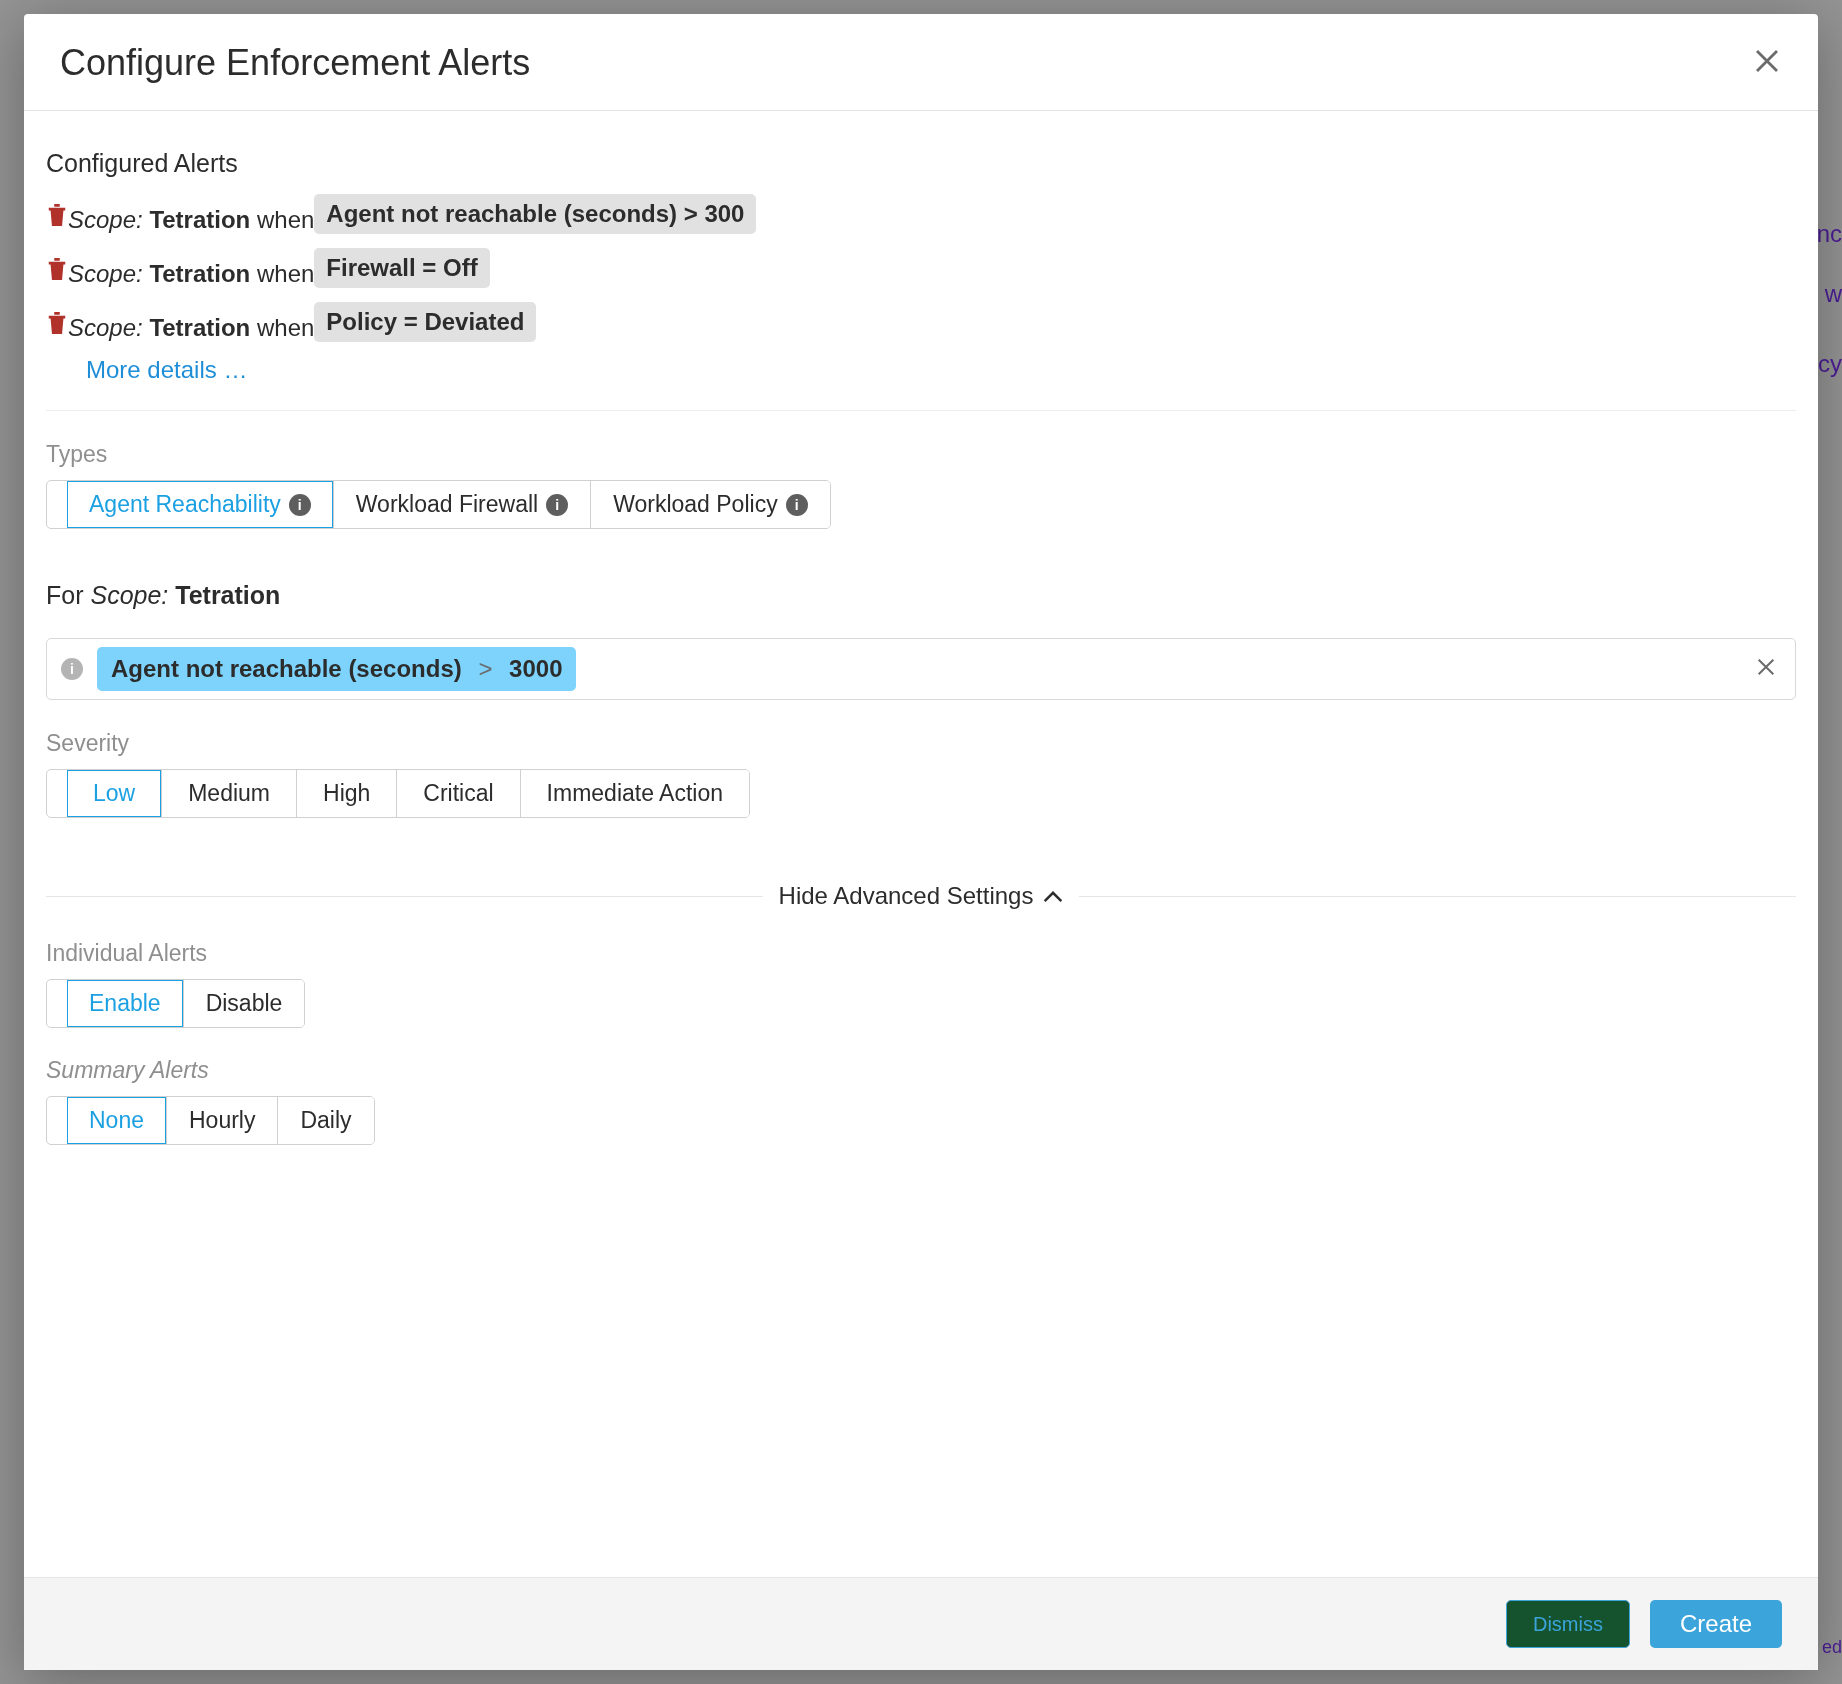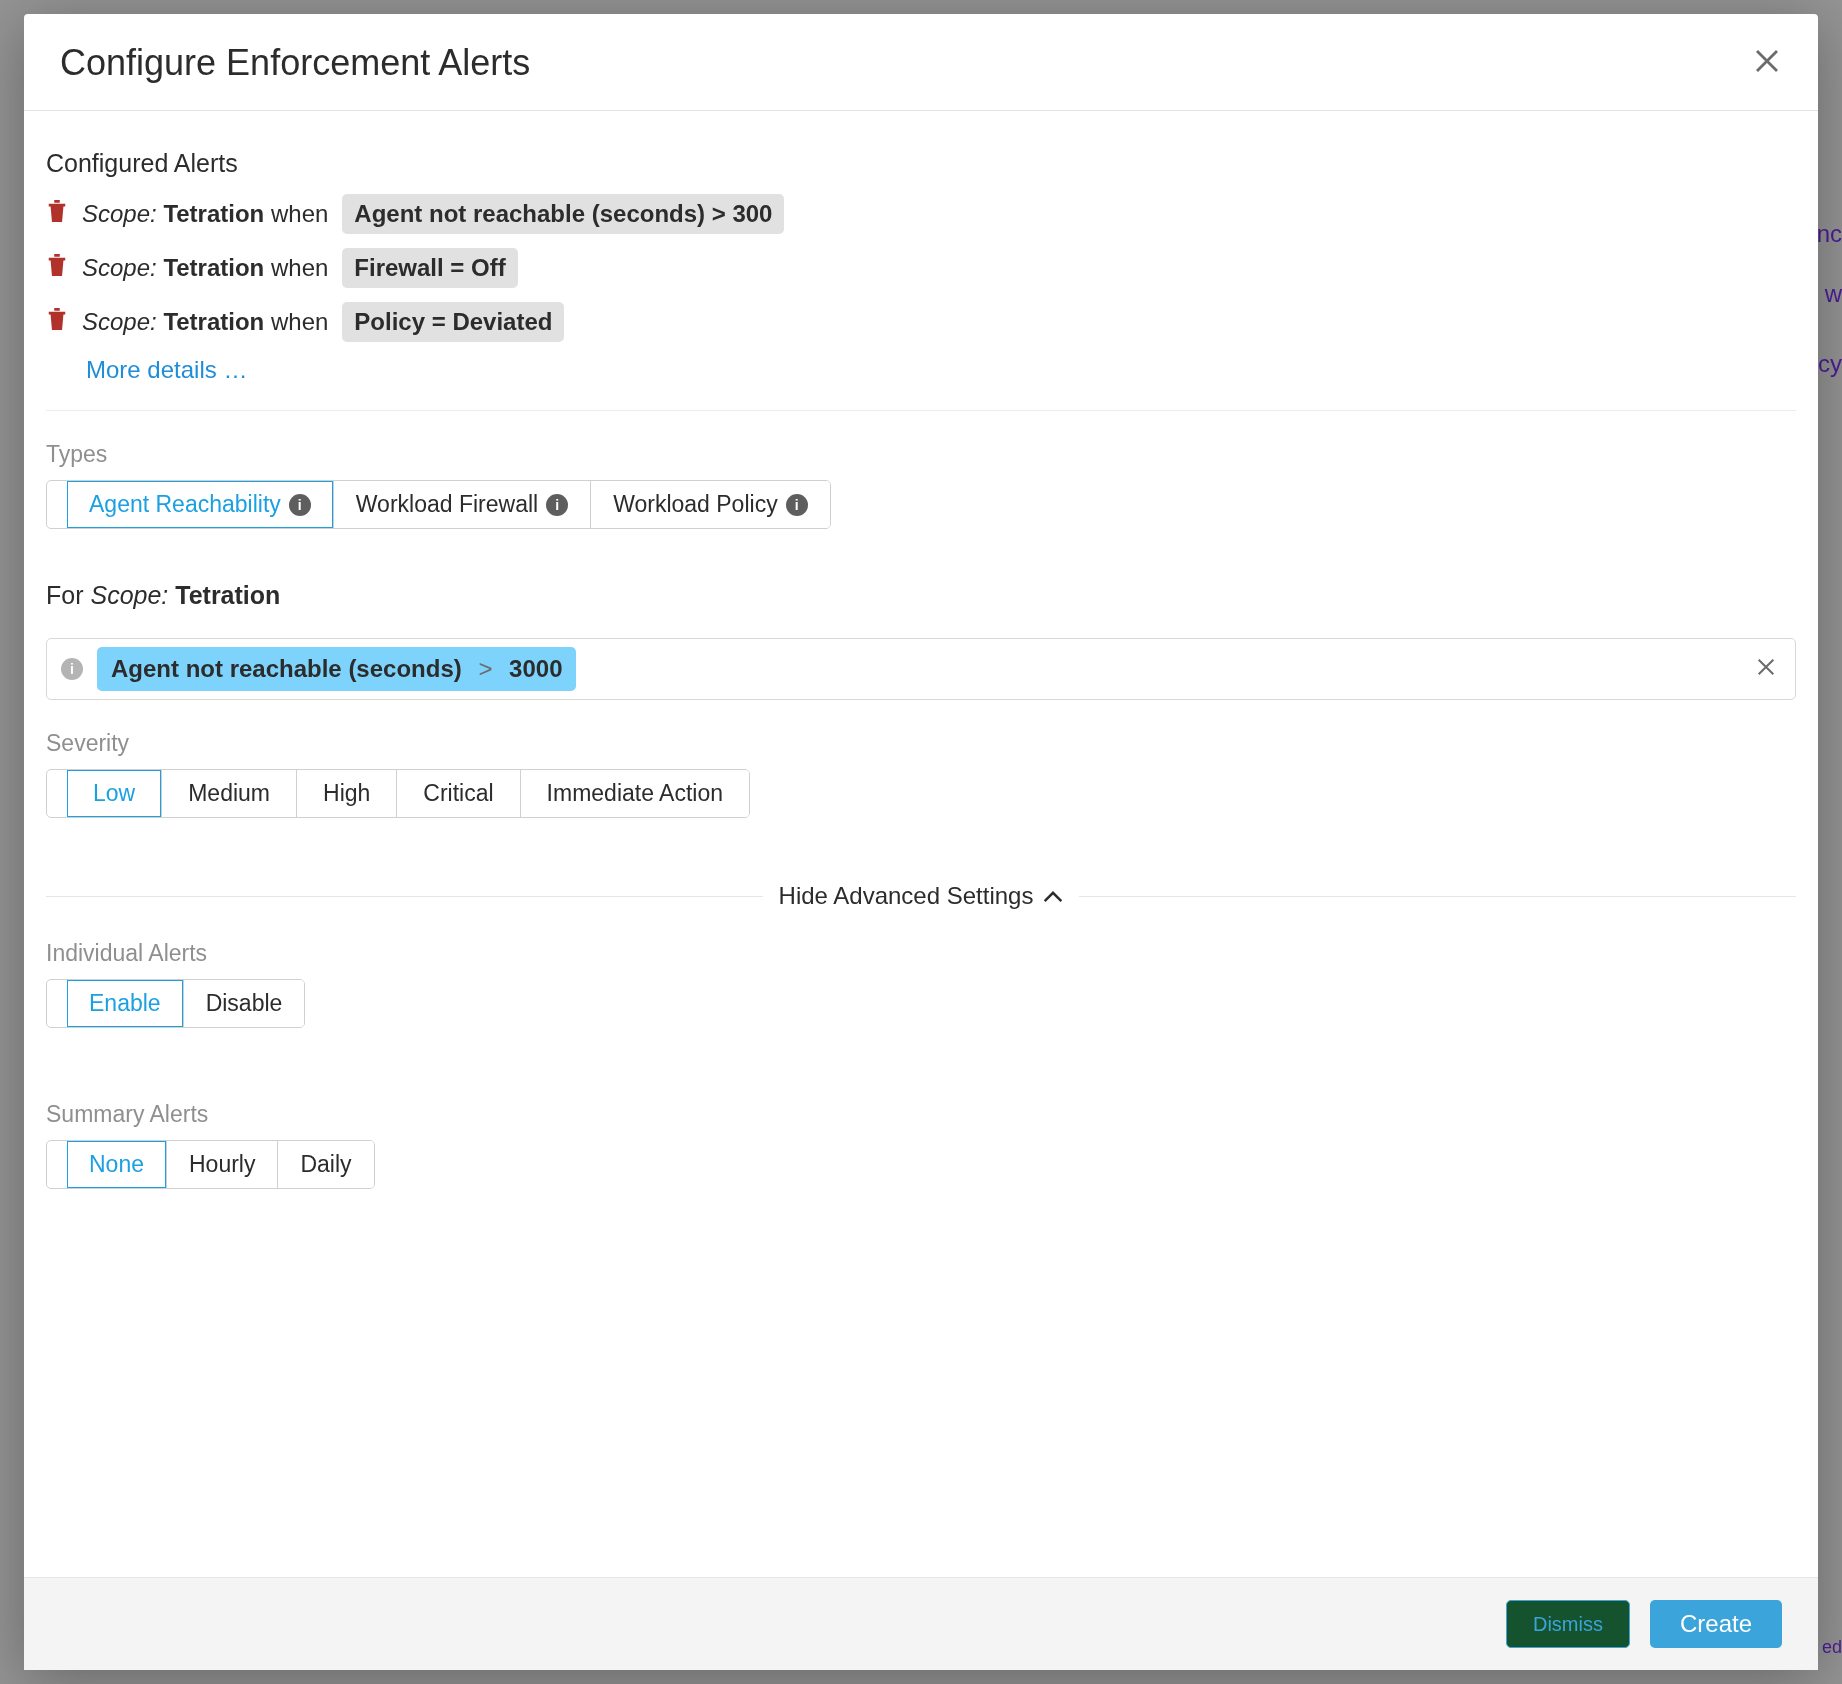--- a/index.html
+++ b/index.html
@@ -33,21 +33,21 @@
       font-size: 36px;
       font-weight: 500;
       color: #2c2c2c;
     }
     .close-x { cursor: pointer; color: #6b6b6b; }
     .close-x svg { width: 30px; height: 30px; stroke: #6b6b6b; stroke-width: 2.2; }
     .modal-body { padding: 38px 22px 20px 22px; flex: 1; overflow-y: auto; }
     .section-label { font-size: 25px; color: #2c2c2c; margin-bottom: 16px; font-weight: 400; }
     .section-label-muted { font-size: 23px; color: #8f8f8f; margin: 30px 0 12px 0; font-weight: 400; }
     .alerts-list { margin-bottom: 12px; }
-    .alert-row { display: flex; align-items: center; gap: 14px; margin-bottom: 14px; font-size: 24px; }
+    .alert-row { display: flex; align-items: flex-end; margin-bottom: 14px; font-size: 24px; }
     .trash-icon { color: #b0322a; cursor: pointer; }
     .trash-icon svg { width: 22px; height: 26px; fill: #b0322a; }
     .scope-text { color: #2c2c2c; }
     .scope-text em { font-style: italic; font-weight: 400; }
     .scope-text strong { font-weight: 700; }
     .pill {
       background: #e1e1e1;
       border-radius: 5px;
       padding: 6px 12px;
       font-weight: 600;
@@ -247,21 +247,21 @@
       </div>
       <div class="line"></div>
     </div>
 
     <div class="section-label-muted">Individual Alerts</div>
     <div class="seg-group">
       <button class="seg-btn selected">Enable</button>
       <button class="seg-btn">Disable</button>
     </div>
 
-    <div class="section-label-muted" style="margin-top:73px;">Summary Alerts</div>
+    <div class="section-label-muted" style="margin-top:29px;font-style:italic;">Summary Alerts</div>
     <div class="seg-group">
       <button class="seg-btn selected">None</button>
       <button class="seg-btn">Hourly</button>
       <button class="seg-btn">Daily</button>
     </div>
 
   </div>
 
   <div class="modal-footer">
     <button class="btn-outline">Dismiss</button>

